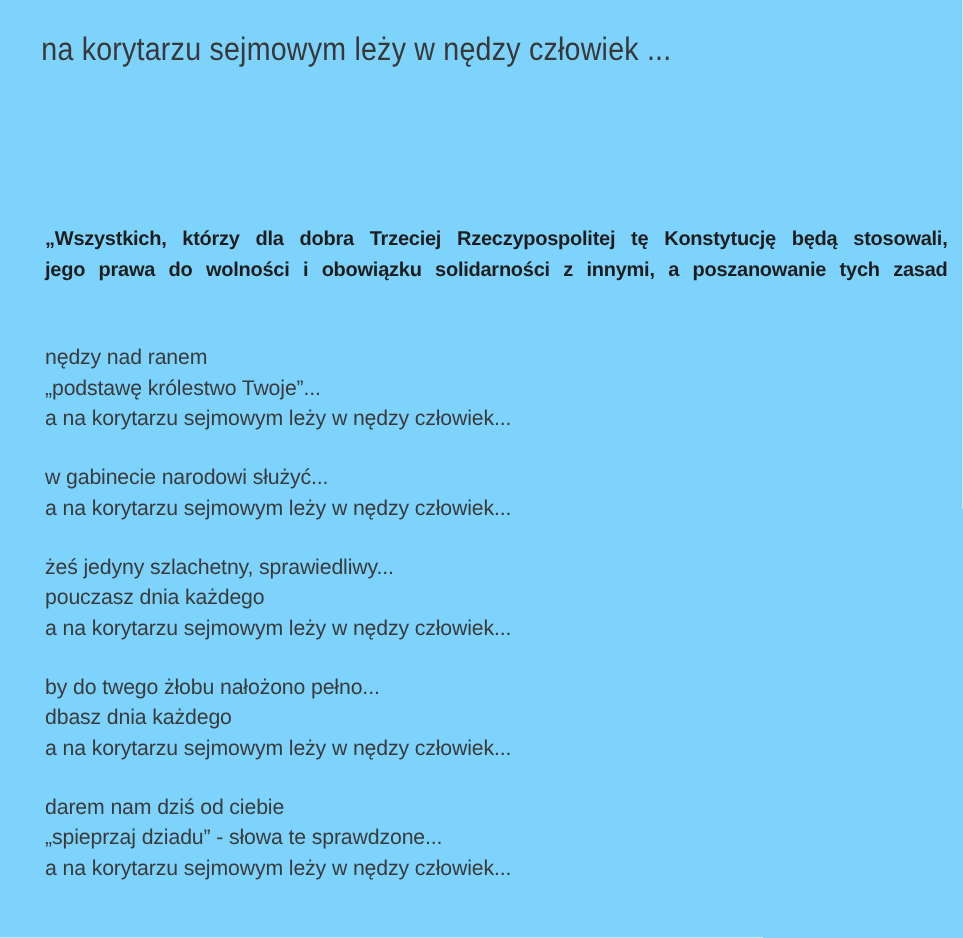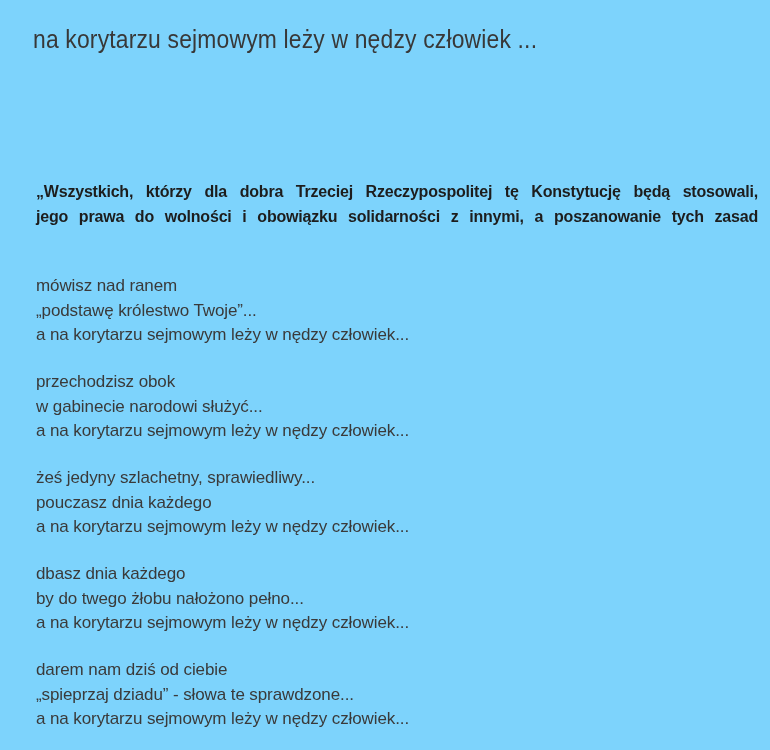--- a/index.html
+++ b/index.html
@@ -77,40 +77,39 @@
   <h1 class="title">na korytarzu sejmowym leży w nędzy człowiek ...</h1>
 
   <div class="quote">
     <p>„Wszystkich, którzy dla dobra Trzeciej Rzeczypospolitej tę Konstytucję będą stosowali,</p>
     <p>jego prawa do wolności i obowiązku solidarności z innymi, a poszanowanie tych zasad</p>
   </div>
 
   <div class="poem">
 
     <div class="stanza">
-      <p>mówisz nad ranem</p>
+      <p>nędzy nad ranem</p>
       <p>„podstawę królestwo Twoje”...</p>
       <p>a na korytarzu sejmowym leży w nędzy człowiek...</p>
     </div>
 
     <div class="stanza">
-      <p>przechodzisz obok</p>
       <p>w gabinecie narodowi służyć...</p>
       <p>a na korytarzu sejmowym leży w nędzy człowiek...</p>
     </div>
 
     <div class="stanza">
       <p>żeś jedyny szlachetny, sprawiedliwy...</p>
       <p>pouczasz dnia każdego</p>
       <p>a na korytarzu sejmowym leży w nędzy człowiek...</p>
     </div>
 
     <div class="stanza">
+      <p>by do twego żłobu nałożono pełno...</p>
       <p>dbasz dnia każdego</p>
-      <p>by do twego żłobu nałożono pełno...</p>
       <p>a na korytarzu sejmowym leży w nędzy człowiek...</p>
     </div>
 
     <div class="stanza">
       <p>darem nam dziś od ciebie</p>
       <p>„spieprzaj dziadu” - słowa te sprawdzone...</p>
       <p>a na korytarzu sejmowym leży w nędzy człowiek...</p>
     </div>
 
   </div>

